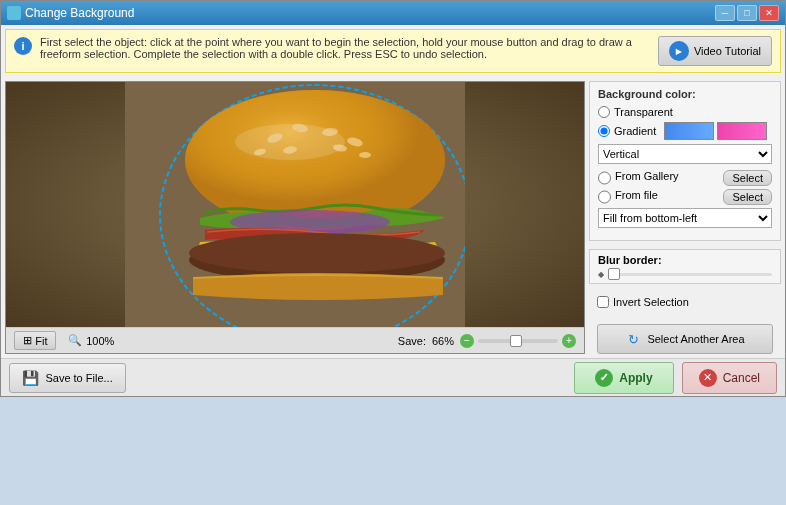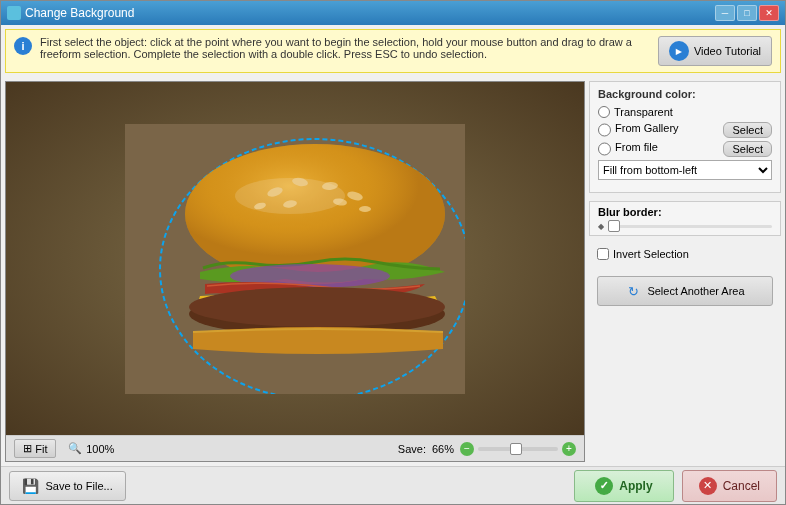--- a/index.html
+++ b/index.html
@@ -7,21 +7,21 @@
       width: 786px;
       height: 505px;
       font-family: 'Segoe UI', Arial, sans-serif;
       font-size: 12px;
       background: #c8d8e8;
       overflow: hidden;
     }
 
     .window {
       width: 786px;
-      height: 505px;
+      height: 397px;
       background: #f0f0f0;
       border: 1px solid #888;
       display: flex;
       flex-direction: column;
     }
 
     .titlebar {
       background: linear-gradient(to bottom, #4a9fd4, #2a7ab8);
       height: 24px;
       display: flex;
@@ -633,21 +633,32 @@
 
       <div class="panel-section">
         <div class="section-title">Background color:</div>
 
         <div class="radio-row">
           <input type="radio" name="bgtype" style="">
           <label>Transparent</label>
         </div>
 
 
-
+        <div class="radio-row">
+          <input type="radio" name="bgtype" checked="" style="">
+          <label>Gradient</label>
+          <div class="gradient-swatches">
+            <div class="gradient-swatch-blue"></div>
+            <div class="gradient-swatch-pink"></div>
+          </div>
+        </div>
+
+        <select class="select-dropdown">
+          <option>Vertical</option>
+        </select>
 
         <div class="gallery-row">
           <input type="radio" name="bgtype" style="">
           <label>From Gallery</label>
           <button class="select-btn">
             <span>Select</span>
           </button>
         </div>
 
         <div class="gallery-row">

